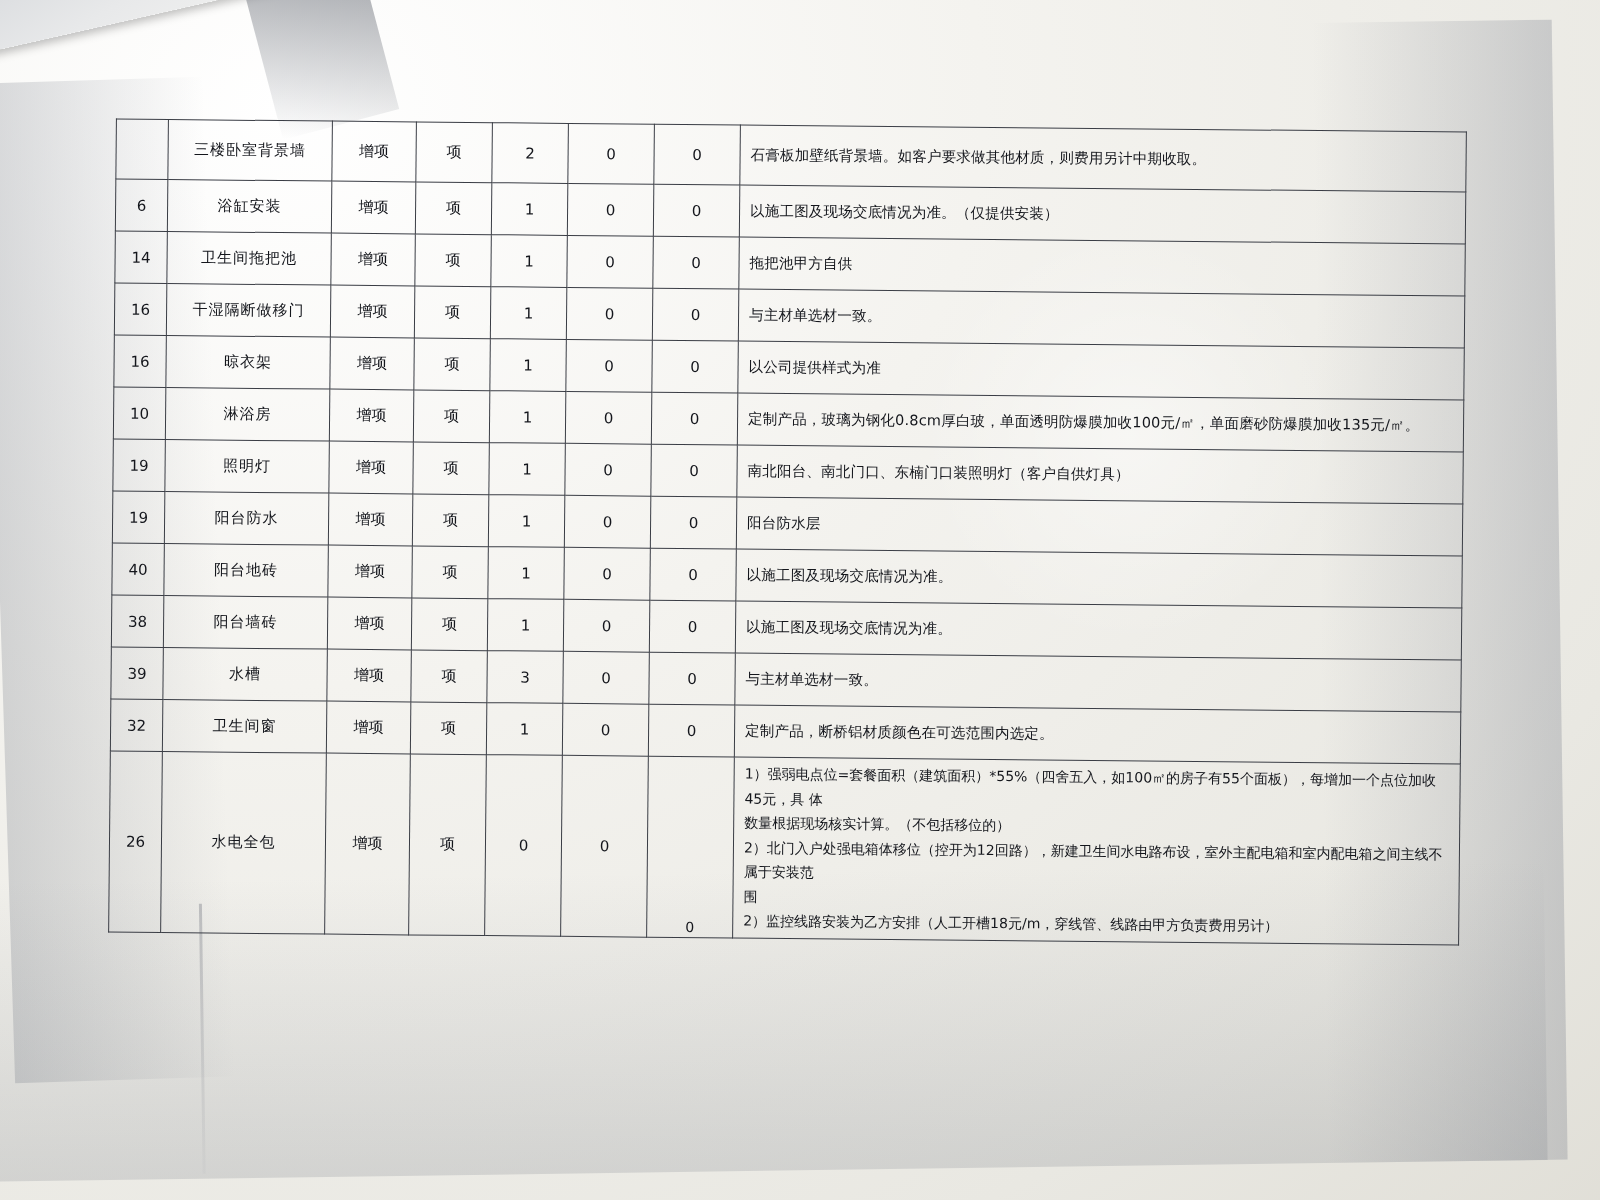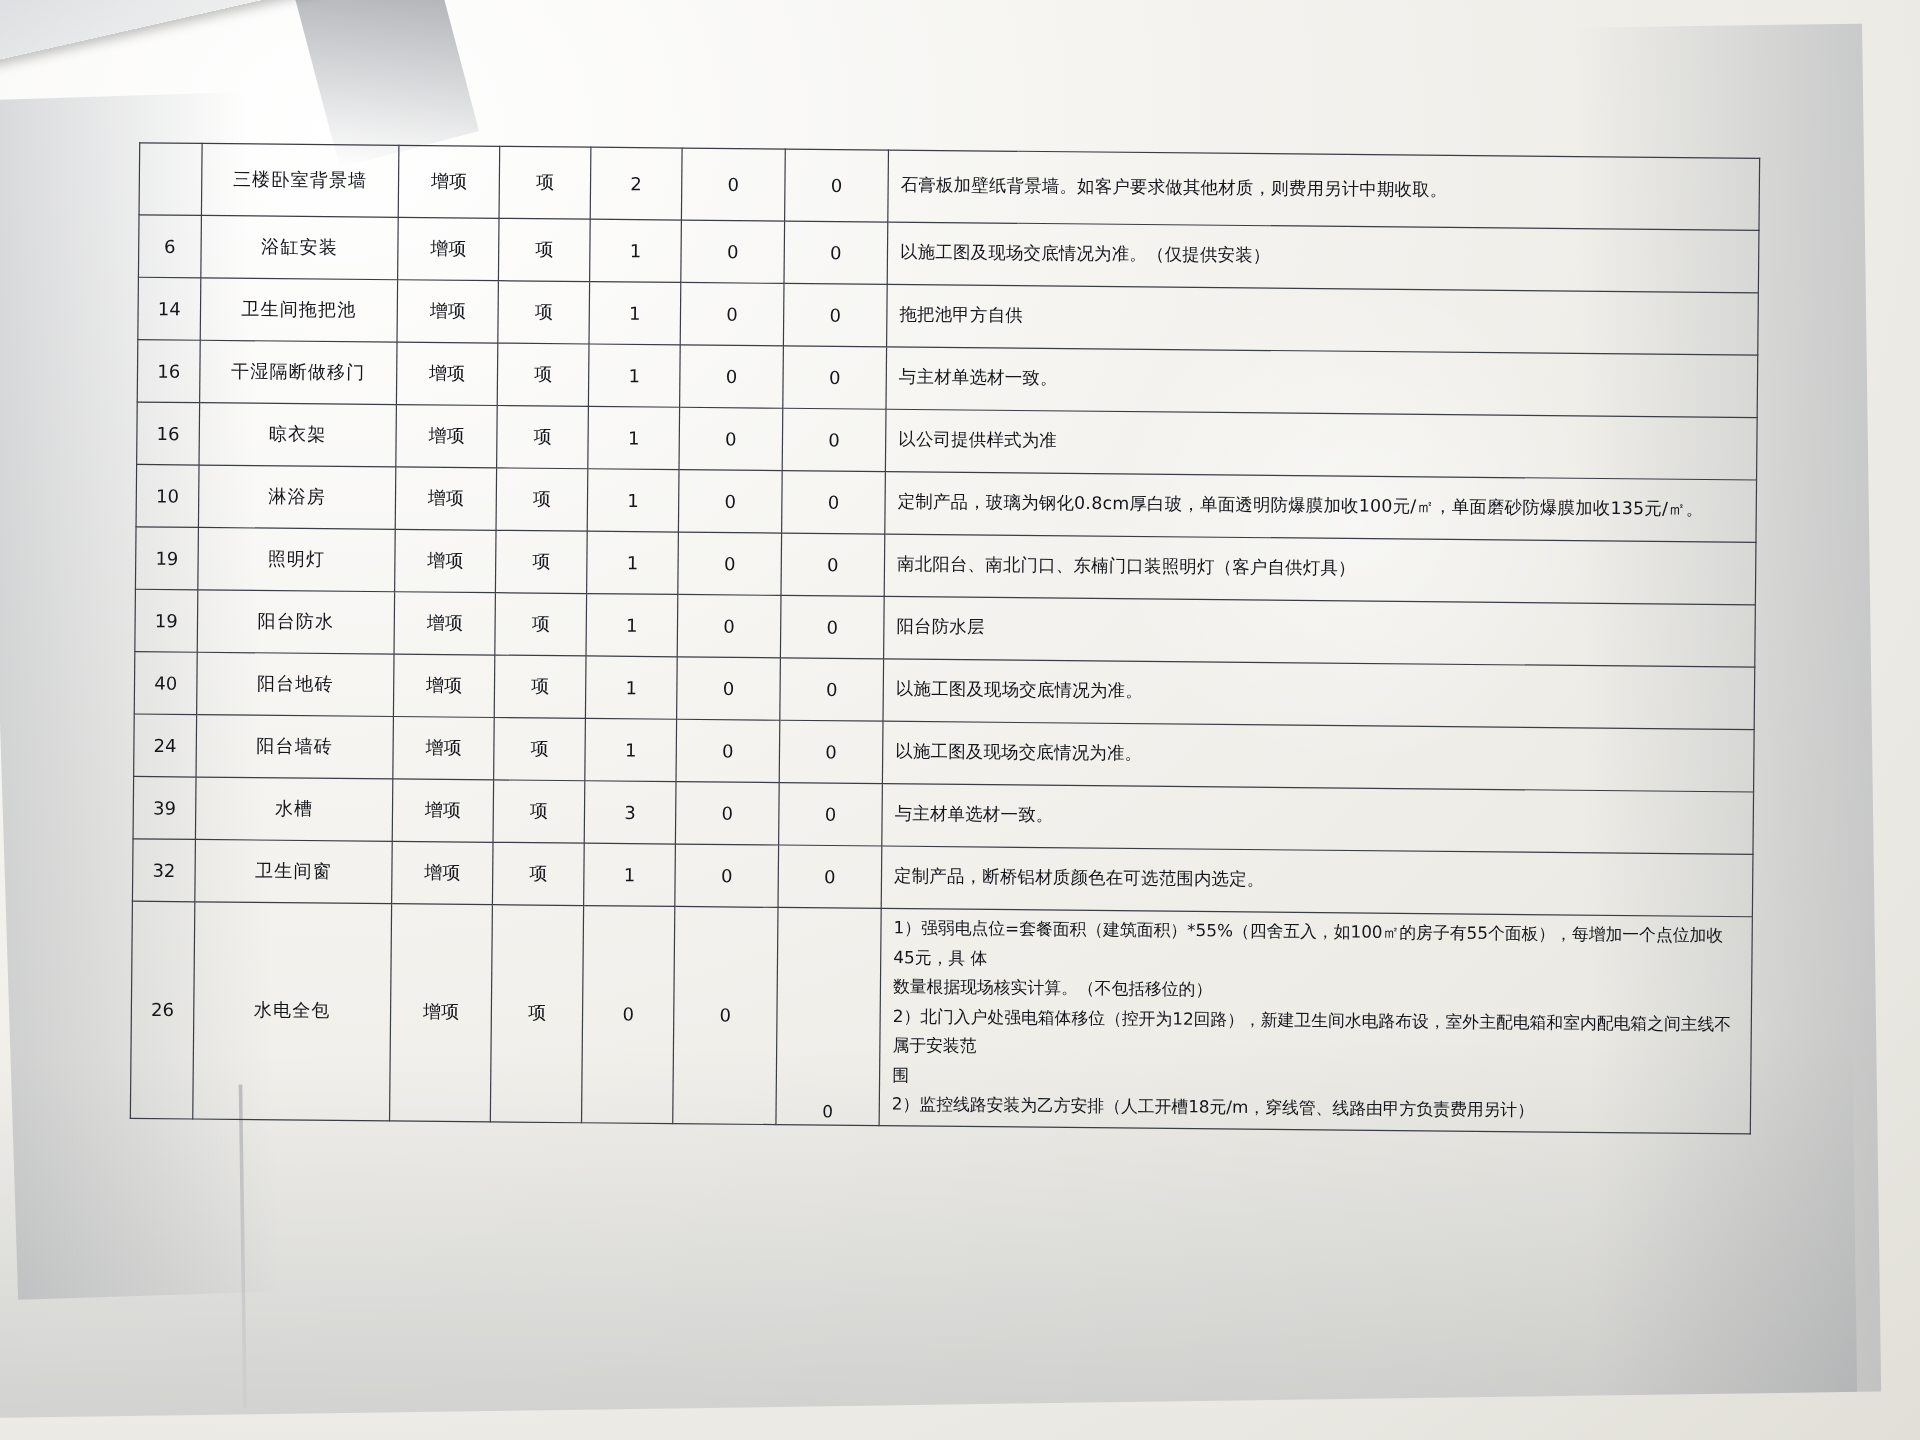--- a/index.html
+++ b/index.html
@@ -271,21 +271,21 @@
           <td class="c">40</td>
           <td class="c name">阳台地砖</td>
           <td class="c">增项</td>
           <td class="c">项</td>
           <td class="c">1</td>
           <td class="c">0</td>
           <td class="c">0</td>
           <td class="l note">以施工图及现场交底情况为准。</td>
         </tr>
         <tr class="r">
-          <td class="c">24</td>
+          <td class="c">38</td>
           <td class="c name">阳台墙砖</td>
           <td class="c">增项</td>
           <td class="c">项</td>
           <td class="c">1</td>
           <td class="c">0</td>
           <td class="c">0</td>
           <td class="l note">以施工图及现场交底情况为准。</td>
         </tr>
         <tr class="r">
           <td class="c">39</td>

